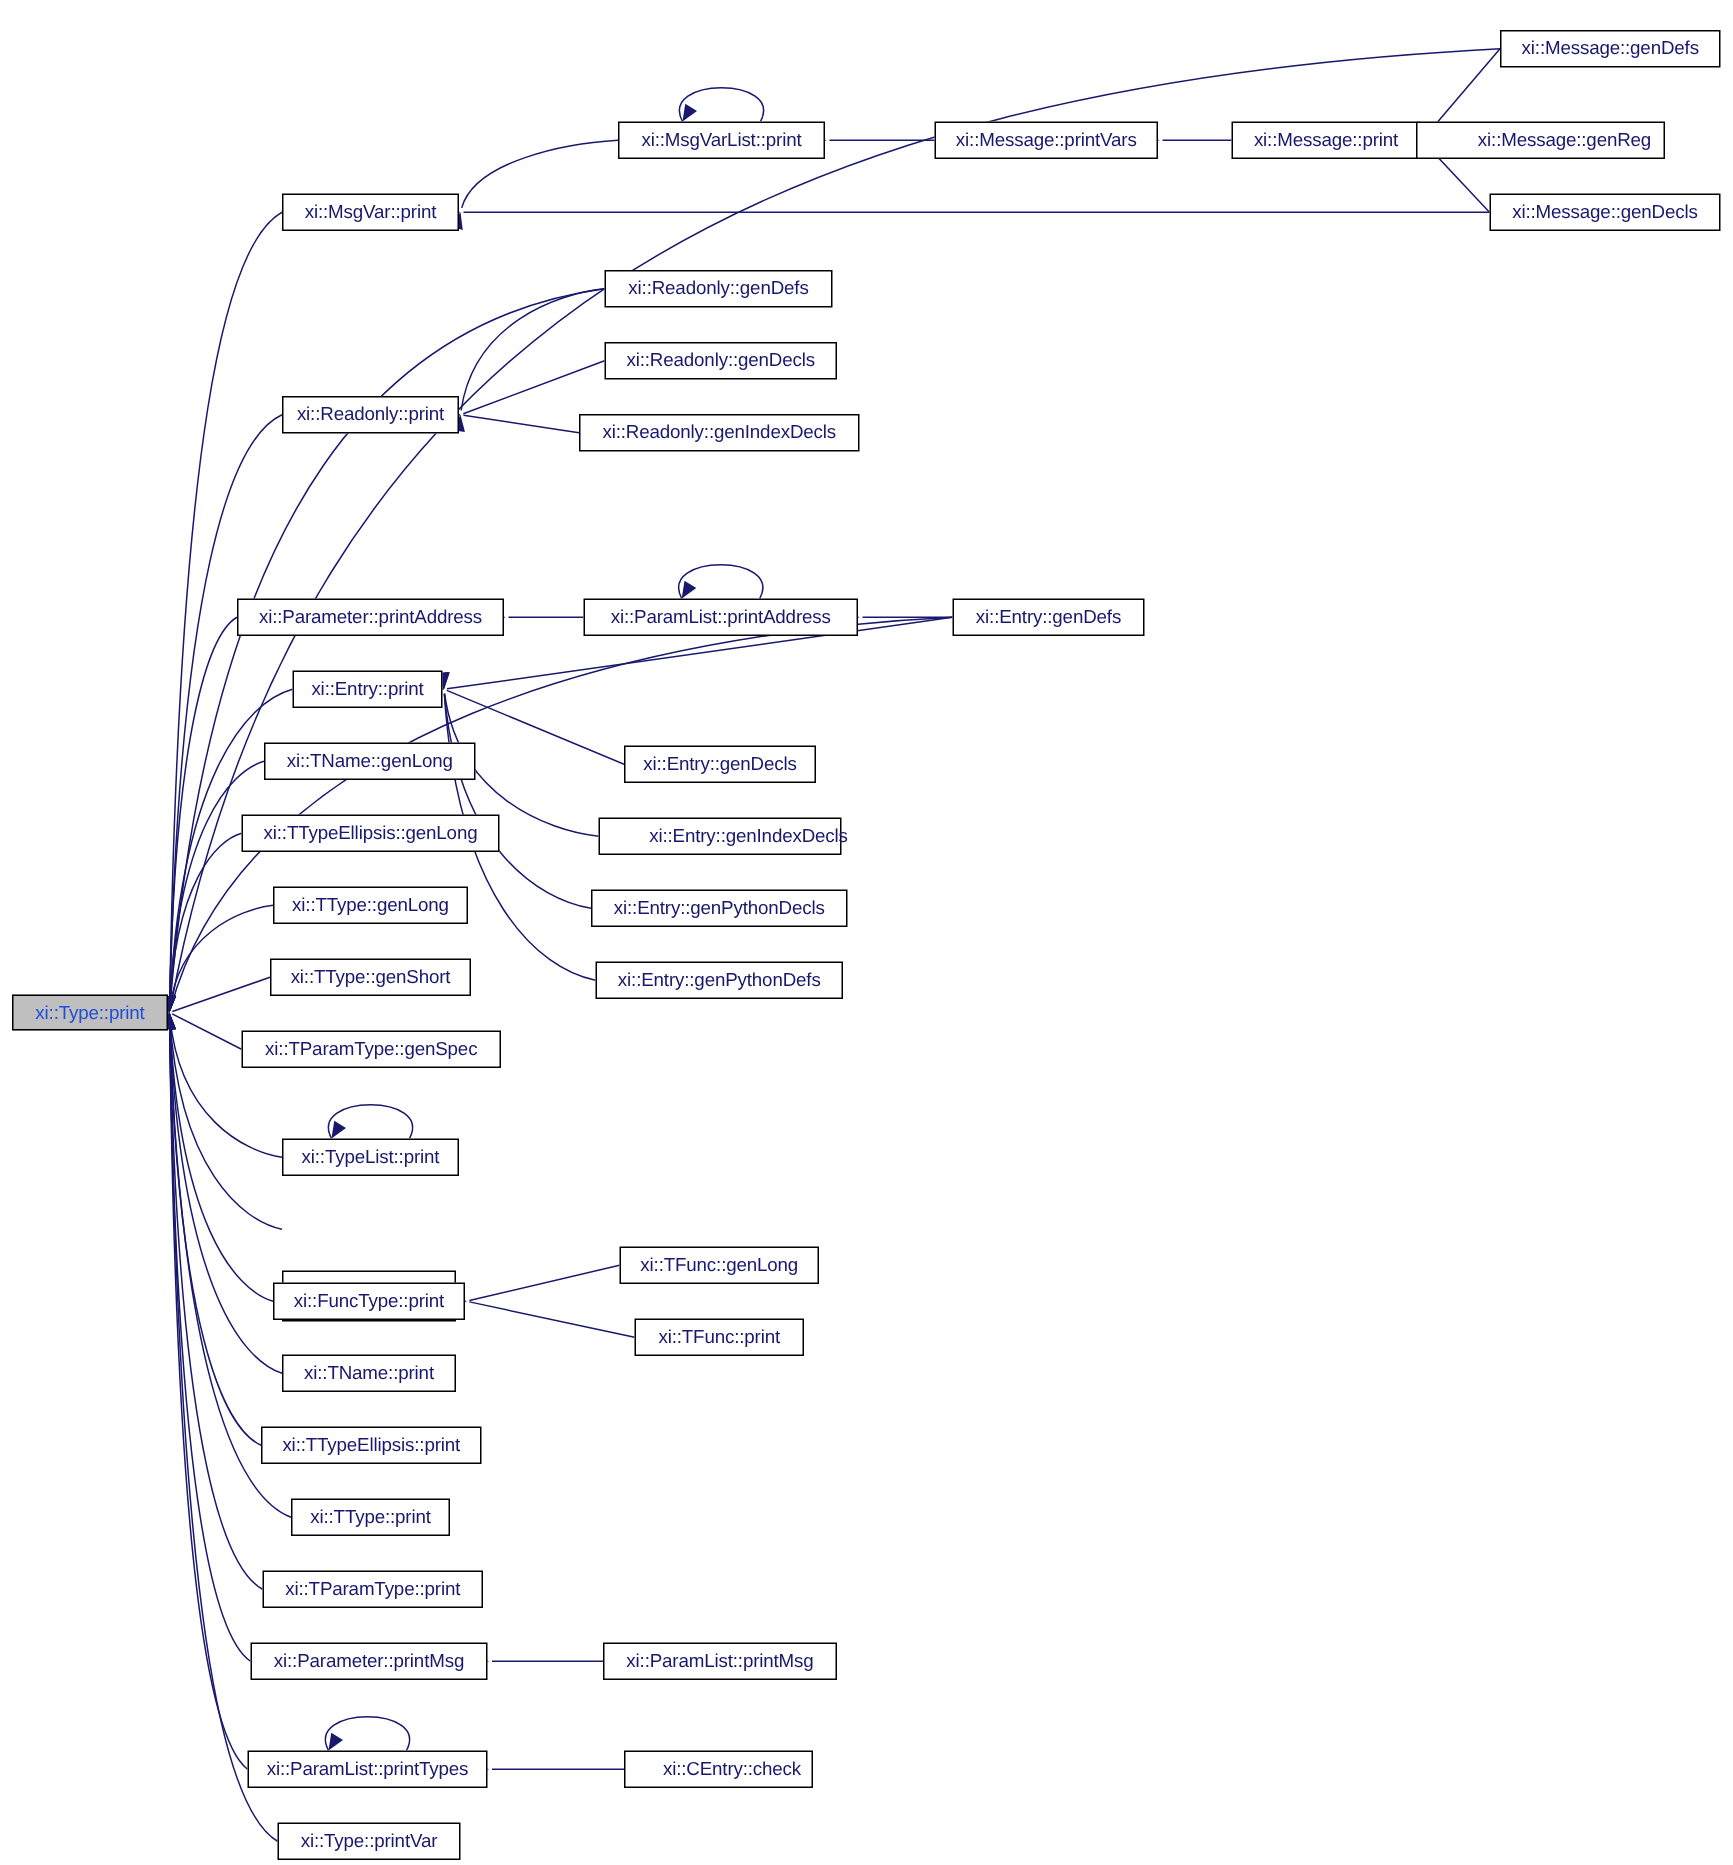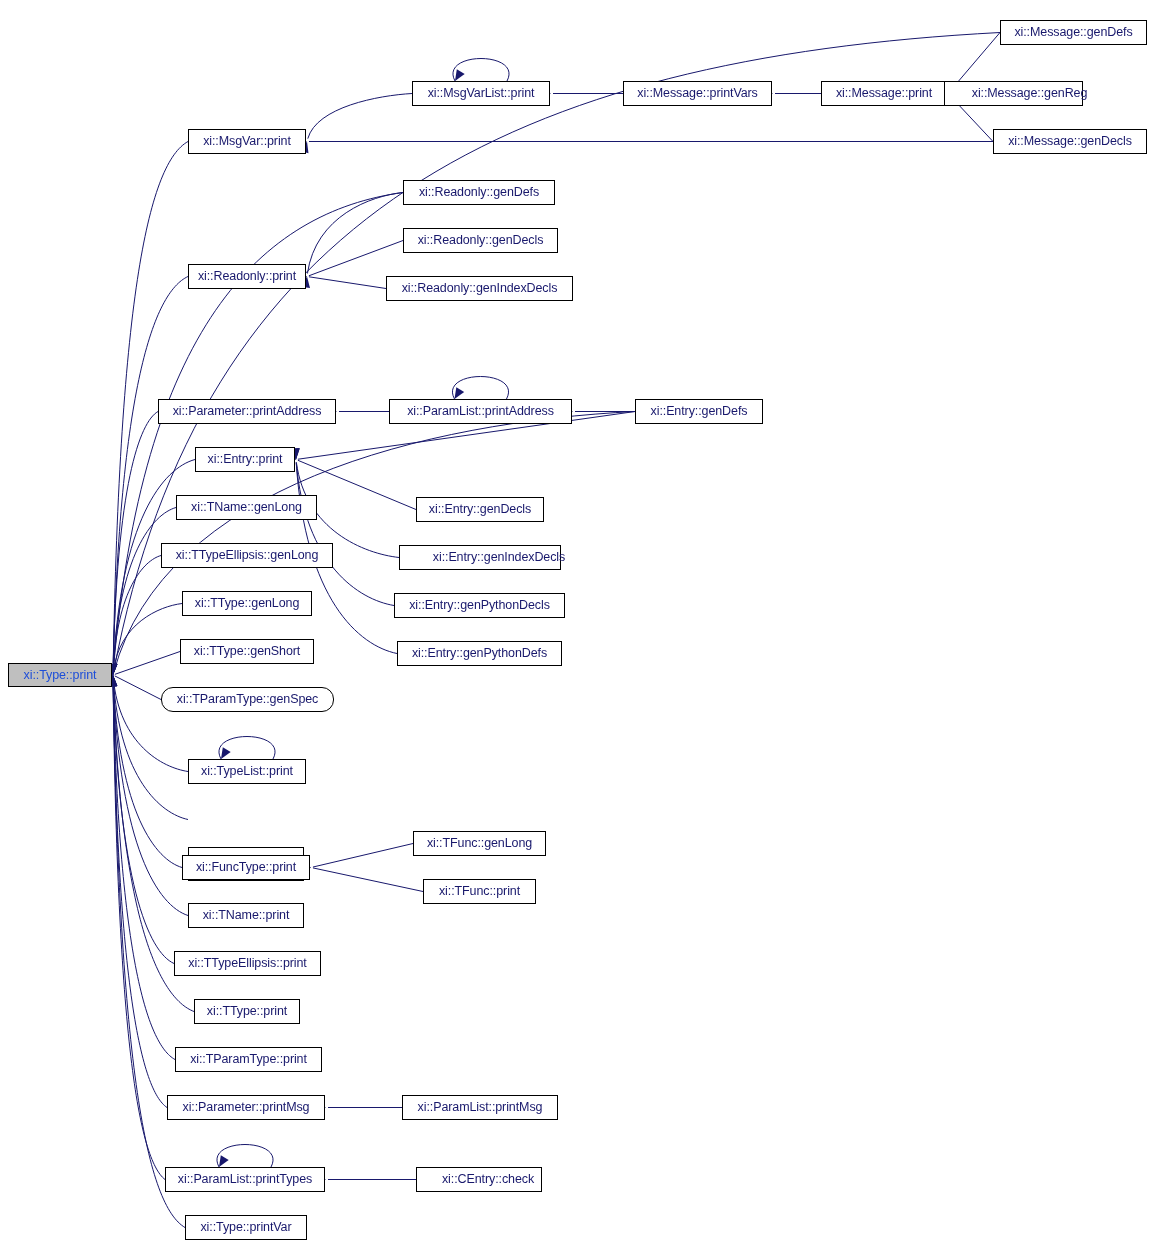--- a/index.html
+++ b/index.html
@@ -161,21 +161,21 @@
     </div>
     <div class="node" style="left: 623px; top: 81px; width: 149px; height: 25px;">
       <span class="node-label">xi::Message::printVars</span>
     </div>
     <div class="node" style="left: 821px; top: 81px; width: 126px; height: 25px;">
       <span class="node-label">xi::Message::print</span>
     </div>
     <div class="node" style="left: 1000px; top: 20px; width: 147px; height: 25px;">
       <span class="node-label">xi::Message::genDefs</span>
     </div>
-    <div class="node" style="left: 944px; top: 81px; width: 139px; height: 25px; padding-left: 32px;">
+    <div class="node" style="left: 944px; top: 81px; width: 166px; height: 25px; padding-left: 32px;">
       <span class="node-label">xi::Message::genReg</span>
     </div>
     <div class="node" style="left: 993px; top: 129px; width: 154px; height: 25px;">
       <span class="node-label">xi::Message::genDecls</span>
     </div>
     <div class="node" style="left: 188px; top: 264px; width: 118px; height: 25px;">
       <span class="node-label">xi::Readonly::print</span>
     </div>
     <div class="node" style="left: 403px; top: 180px; width: 152px; height: 25px;">
       <span class="node-label">xi::Readonly::genDefs</span>
@@ -215,21 +215,21 @@
     </div>
     <div class="node" style="left: 161px; top: 543px; width: 172px; height: 25px;">
       <span class="node-label">xi::TTypeEllipsis::genLong</span>
     </div>
     <div class="node" style="left: 182px; top: 591px; width: 130px; height: 25px;">
       <span class="node-label">xi::TType::genLong</span>
     </div>
     <div class="node" style="left: 180px; top: 639px; width: 134px; height: 25px;">
       <span class="node-label">xi::TType::genShort</span>
     </div>
-    <div class="node" style="left: 161px; top: 687px; width: 173px; height: 25px; border-radius: 12px;">
+    <div class="node" style="left: 161px; top: 687px; width: 173px; height: 25px;">
       <span class="node-label">xi::TParamType::genSpec</span>
     </div>
     <div class="node" style="left: 188px; top: 759px; width: 118px; height: 25px;">
       <span class="node-label">xi::TypeList::print</span>
     </div>
     <div class="node" style="left: 188px; top: 847px; width: 116px; height: 34px;">
       <span class="node-label">xi::PtrType::print</span>
     </div>
     <div class="node" style="left: 182px; top: 855px; width: 128px; height: 25px;">
       <span class="node-label">xi::FuncType::print</span>

